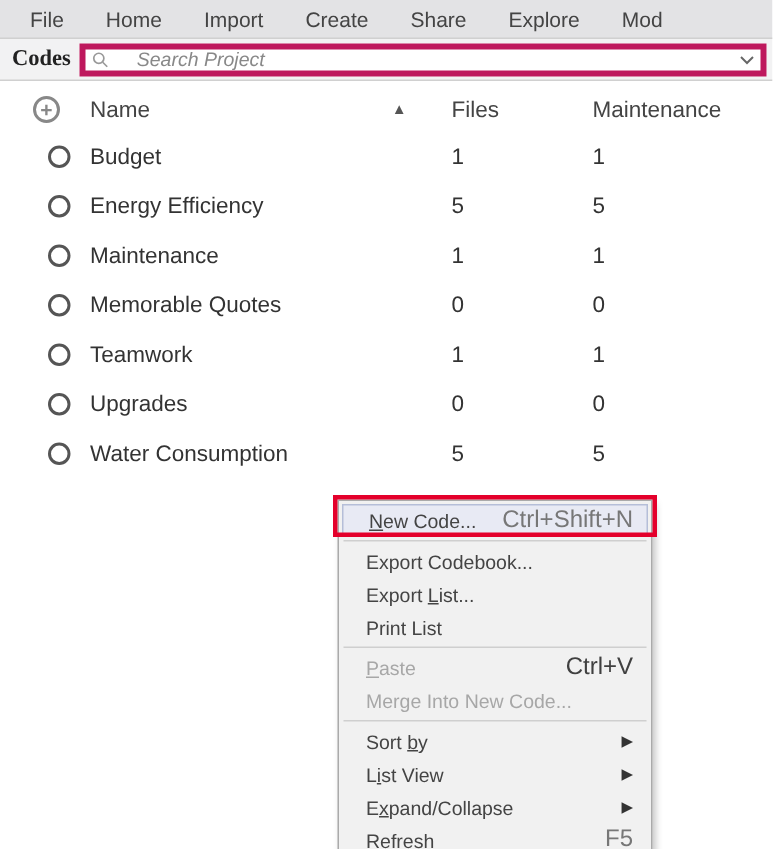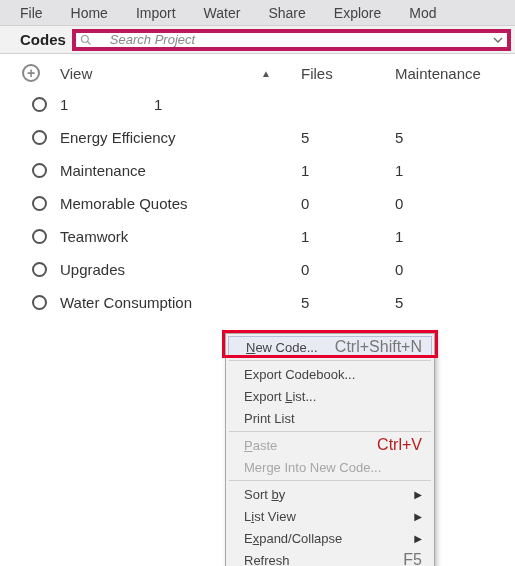--- a/index.html
+++ b/index.html
@@ -29,22 +29,23 @@
   .toolbar {
     display: flex;
     align-items: center;
     height: 28px;
     border-bottom: 1px solid #d0d0d0;
     background: #f2f2f3;
   }
   .toolbar .title {
     font-weight: bold;
     font-size: 15px;
-    padding: 0 4px 0 20px;
+    padding: 0 4px 0 8px;
     color: #222;
+    font-family: Liberation Serif, serif;
   }
   .searchwrap {
     flex: 1;
     display: flex;
     align-items: center;
     margin: 2px 4px 2px 2px;
     border: 4px solid #be185d;
     background: #fff;
     height: 22px;
     padding: 0 4px;
@@ -121,21 +122,21 @@
   .ctxmenu .item {
     display: flex;
     align-items: center;
     padding: 3px 10px 3px 16px;
     height: 22px;
   }
   .ctxmenu .item .label { flex: 1; }
   .ctxmenu .item .shortcut { color: #777; font-size: 16px; }
   .ctxmenu .item .arrow { font-size: 10px; color: #333; }
   .ctxmenu .item.disabled { color: #a7a7a7; }
-  .ctxmenu .item.disabled .shortcut { color: #b91c1c; }
+  .ctxmenu .item.disabled .shortcut { color: #404040; }
   .ctxmenu .sep {
     height: 1px;
     background: #cfcfcf;
     margin: 2px 1px;
   }
   .ctxmenu .item.focused {
     background: #e8eaf4;
     border: 1px solid #b5bed8;
     padding: 2px 9px 2px 17px;
   }
@@ -151,21 +152,21 @@
   .u { text-decoration: underline; }
   svg { display:block; }
 </style>
 </head>
 <body>
 
 <div class="menubar">
   <div class="mitem">File</div>
   <div class="mitem">Home</div>
   <div class="mitem">Import</div>
-  <div class="mitem">Water</div>
+  <div class="mitem">Create</div>
   <div class="mitem">Share</div>
   <div class="mitem">Explore</div>
   <div class="mitem">Mod</div>
 </div>
 
 <div class="toolbar">
   <div class="title">Codes</div>
   <div class="searchwrap">
     <span class="sicon">
       <svg width="12" height="12" viewBox="0 0 16 16">
@@ -181,31 +182,32 @@
     </span>
   </div>
 </div>
 
 <div class="content">
   <div class="header-row">
     <div class="col-icon">
       <div class="plusicon">+</div>
     </div>
     <div class="col-name">
-      <span>View</span>
+      <span>Name</span>
       <span class="sort-arrow">▲</span>
     </div>
     <div class="col-files">Files</div>
     <div class="col-refs">Maintenance</div>
   </div>
 
   <div class="row">
     <div class="col-icon">
         <div class="bullet"></div>
       </div>
+    <div class="col-name">Budget</div>
     <div class="col-files">1</div>
     <div class="col-refs">1</div>
   </div>
   <div class="row">
     <div class="col-icon">
         <div class="bullet"></div>
       </div>
     <div class="col-name">Energy Efficiency</div>
     <div class="col-files">5</div>
     <div class="col-refs">5</div>

